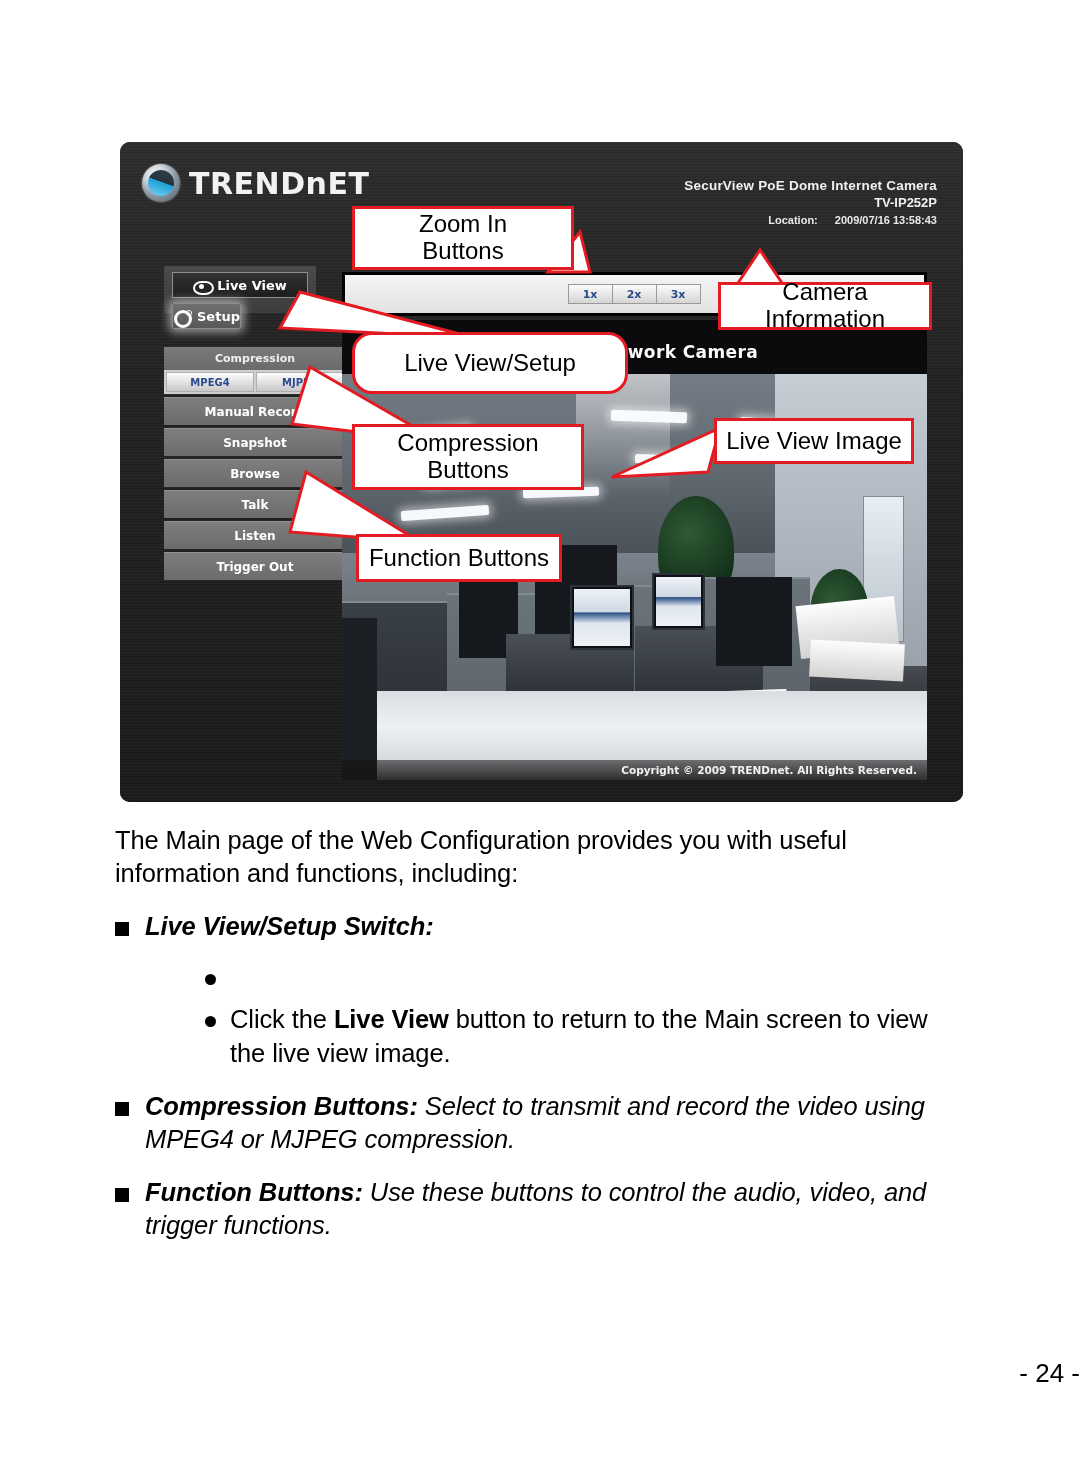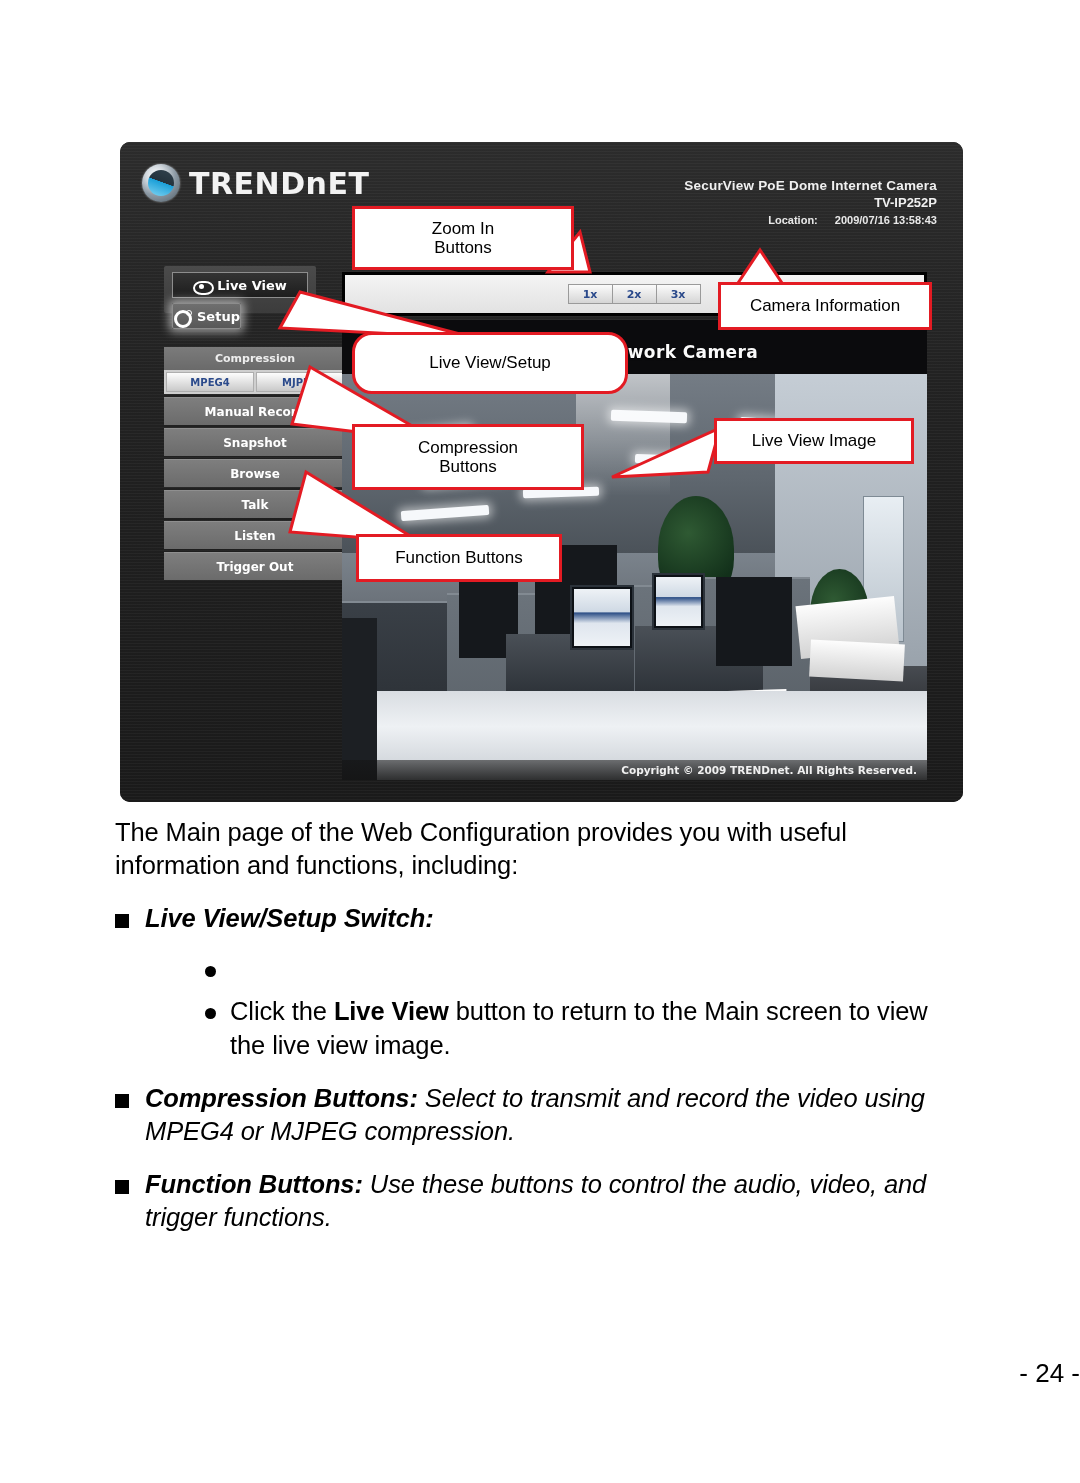--- a/index.html
+++ b/index.html
@@ -172,31 +172,31 @@
     text-align:right; padding-right:10px; z-index:6;
     background: linear-gradient(180deg,rgba(20,20,20,.55),rgba(20,20,20,.85));
     color:#f0f0f0; font-size:10.5px; font-weight:bold;
     font-family:"DejaVu Sans", sans-serif;
   }
 
   
   .callout {
     position:absolute; z-index:40;
     background:#ffffff; border:3px solid #e31b23;
-    color:#000; font-size:17px; text-align:center;
+    color:#000; font-size:24px; text-align:center;
     font-family:"Liberation Sans", sans-serif;
     display:flex; align-items:center; justify-content:center;
     line-height:1.12;
   }
   .tail { position:absolute; z-index:39; }
 
   
   .body { position:absolute; left:0; top:812px; width:1080px; }
   .para {
-    margin:4px auto; width:850px; font-size:25.5px; line-height:1.30;
+    margin:12px auto; width:850px; font-size:25.5px; line-height:1.30;
     color:#000; letter-spacing:-.1px;
   }
   .sq-item { display:flex; gap:16px; width:850px; margin:20px auto 0;font-style:italic; }
   .sq { flex:0 0 auto; width:14px; height:14px; background:#000; margin-top:12px; }
   .sq-txt { font-size:25.5px; line-height:1.30; color:#000; letter-spacing:-.1px; }
   .dot-item { display:flex; gap:14px; width:790px; margin:18px auto 0 auto; padding-left:60px; }
   .dot-item.wide { width:850px; padding-left:66px; }
   .dot { flex:0 0 auto; width:11px; height:11px; background:#000; border-radius:50%; margin-top:13px; }
   .dot-txt { font-size:25.5px; line-height:1.30; color:#000; letter-spacing:-.1px; }
   b { font-weight:bold; }

